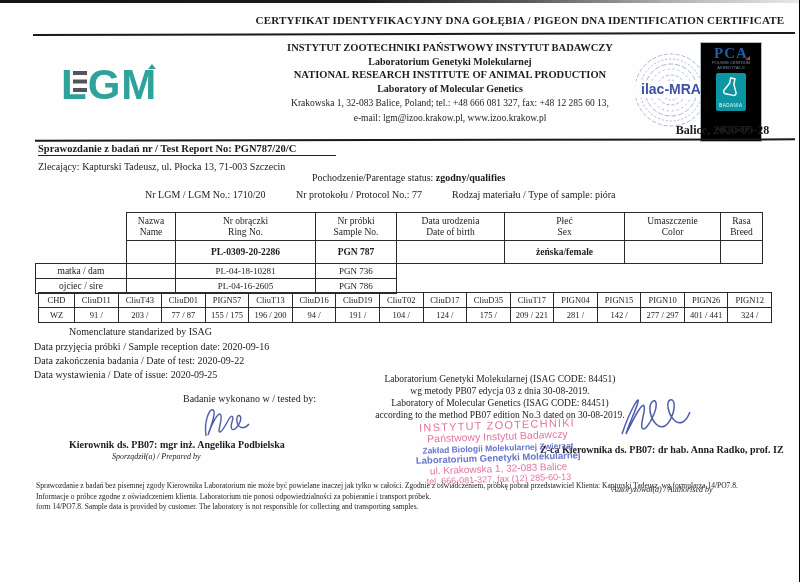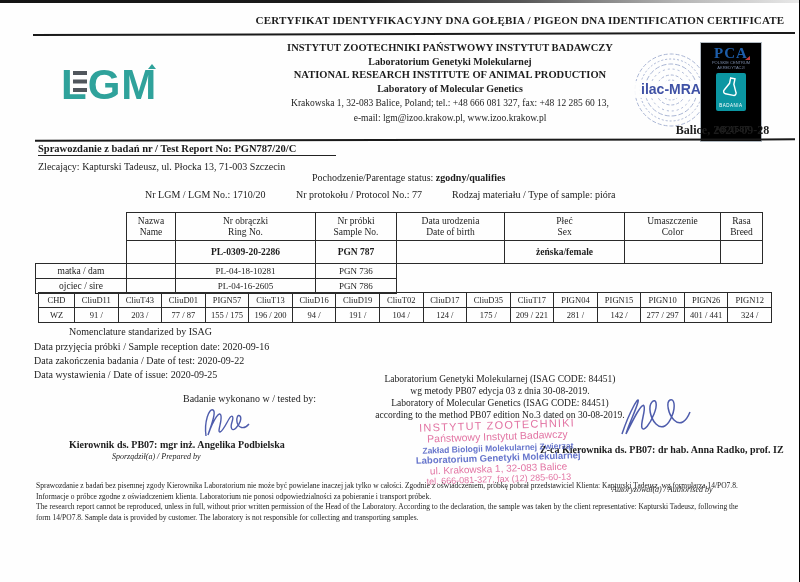--- a/index.html
+++ b/index.html
@@ -304,16 +304,15 @@
     <div class="s2 st-pink">Państwowy Instytut Badawczy</div>
     <div class="s3 st-blue">Zakład Biologii Molekularnej Zwierząt</div>
     <div class="s4 st-blue">Laboratorium Genetyki Molekularnej</div>
     <div class="s5 st-pink">ul. Krakowska 1, 32-083 Balice</div>
     <div class="s6 st-pink">tel. 666-081-327, fax (12) 285-60-13</div>
   </div>
 
   <div id="footer-block" class="abs">
     <div>Sprawozdanie z badań bez pisemnej zgody Kierownika Laboratorium nie może być powielane inaczej jak tylko w całości. Zgodnie z oświadczeniem, próbkę pobrał przedstawiciel Klienta: Kapturski Tadeusz, wg formularza 14/PO7.8.</div>
     <div>Informacje o próbce zgodne z oświadczeniem klienta. Laboratorium nie ponosi odpowiedzialności za pobieranie i transport próbek.</div>
-    <div>The research report cannot be reproduced, unless in full, without prior written permission of the Head of the Laboratory. According to the declaration, the sample was taken by the client representative: Kapturski Tadeusz, following the</div>
     <div>form 14/PO7.8. Sample data is provided by customer. The laboratory is not responsible for collecting and transporting samples.</div>
   </div>
 </div>
 
 </body></html>

